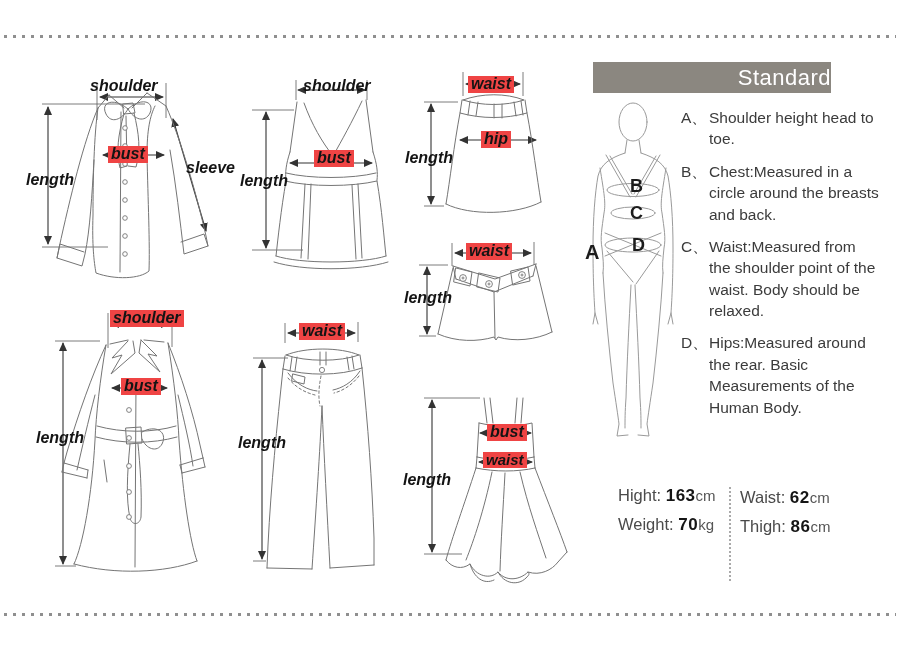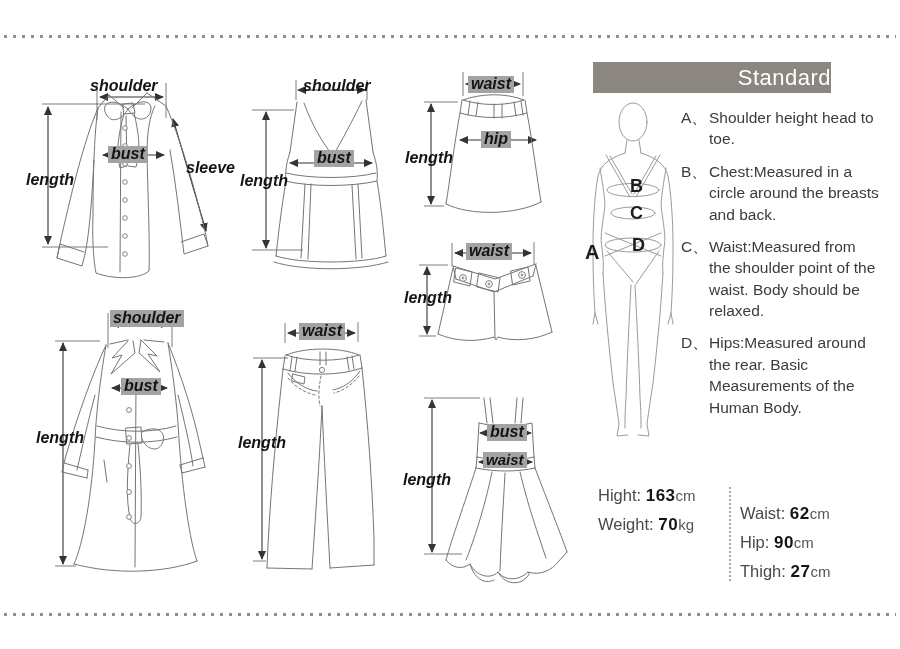--- a/index.html
+++ b/index.html
@@ -6,38 +6,38 @@
   .stage{position:relative;width:900px;height:649px;background:#fff;overflow:hidden;
          font-family:"Liberation Sans",sans-serif;}
   .dotted-rule{position:absolute;left:4px;right:4px;height:3px;
       background:repeating-linear-gradient(90deg,#8f8f8f 0 3px,transparent 3px 9px);}
   #rule-top{top:35px;} #rule-bottom{top:613px;}
   svg{position:absolute;overflow:visible;}
   #garments-svg{left:0;top:40px;}
   #figure-svg{left:580px;top:98px;}
   .glabel{position:absolute;font:italic bold 16px "Liberation Sans",sans-serif;
           color:#141414;white-space:nowrap;line-height:1.05;}
-  .bgw{background:#a3a3a3;padding:0 3px;}
+  .bgw{background:#ef4444;padding:0 3px;}
   .panel-header{position:absolute;height:31px;line-height:31px;text-align:center;
       background:var(--header_bg,#8b8780);color:var(--header_text,#fff);
       font-size:22px;letter-spacing:.5px;}
   #std-header{left:593px;top:62px;width:238px;text-align:right;}
   #model-header{left:595px;top:443px;width:272px;}
   .figure-letter{position:absolute;font:bold 18px "Liberation Sans",sans-serif;color:#1c1c1c;}
   #fl-a{left:585px;top:241px;font-size:20px;}
   #fl-b{left:630px;top:176px;}
   #fl-c{left:630px;top:203px;}
   #fl-d{left:632px;top:235px;}
   .measure-list{position:absolute;left:681px;top:107px;width:198px;}
   .mitem{display:flex;margin-bottom:11px;color:#3b3b3b;font-size:15.5px;line-height:1.38;}
   .mkey{flex:0 0 28px;}
   .mtext{flex:1;}
   .mcol{position:absolute;width:135px;}
-  #mcol-left{left:598px;top:486px;}
-  #mcol-right{left:740px;top:504px;}
+  #mcol-left{left:618px;top:486px;}
+  #mcol-right{left:740px;top:488px;}
   .mrow{margin-bottom:9px;font-size:16.5px;color:#4a4a4a;white-space:nowrap;}
   .mrow b{color:#151515;font-size:17px;letter-spacing:.5px;}
   .mrow .unit{font-size:15px;color:#555;}
   #col-divider{position:absolute;left:729px;top:487px;height:94px;width:0;
       border-left:2px dotted #a9a9a9;}
   .garment{stroke:#757575;stroke-width:1;fill:none;stroke-linecap:round;stroke-linejoin:round;}
   .tick{stroke:#5a5a5a;stroke-width:.8;}
   .arrow{stroke:#333;stroke-width:1.1;marker-start:url(#ah);marker-end:url(#ah);}
   .btn{fill:#fff;stroke:#757575;stroke-width:.9;}
   .bodyline{stroke:#9a9a9a;stroke-width:1;fill:none;stroke-linecap:round;stroke-linejoin:round;}
@@ -307,22 +307,18 @@
   </div>
 
   <div id="col-divider"></div>
 
   <div id="mcol-right" class="mcol">
     <div class="mrow">
       <span>Waist:</span>
       <b>62</b><span class="unit">cm</span>
     </div>
     <div class="mrow">
-      <span>Hip:</span>
-      <b>90</b><span class="unit">cm</span>
-    </div>
-    <div class="mrow">
       <span>Thigh:</span>
-      <b>27</b><span class="unit">cm</span>
+      <b>86</b><span class="unit">cm</span>
     </div>
   </div>
 
 </div>
 
 </body></html>

